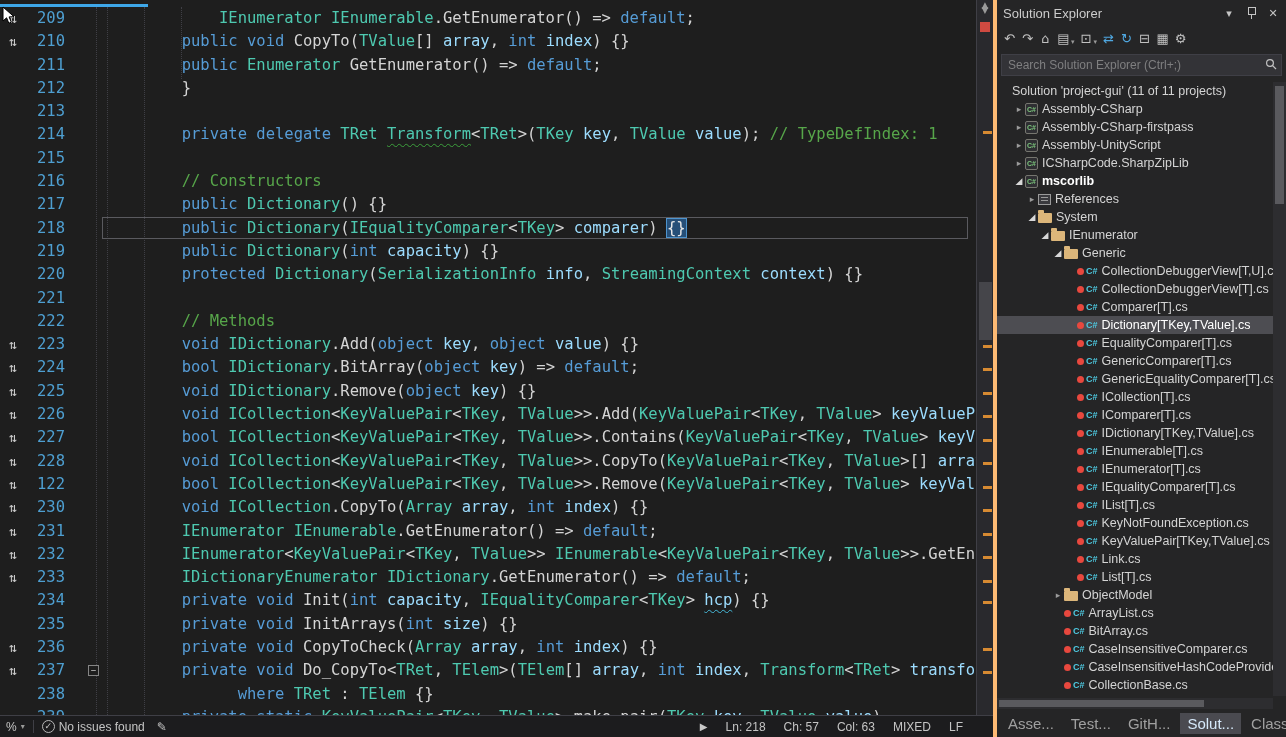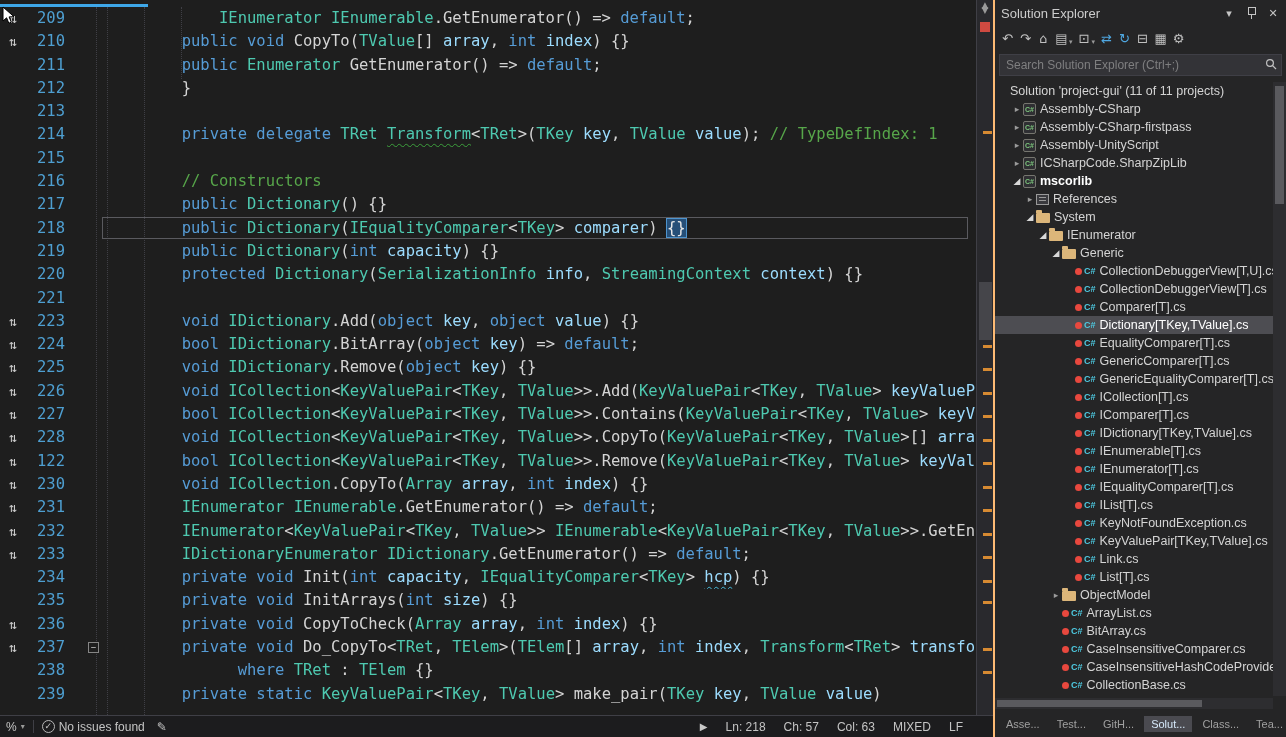--- a/index.html
+++ b/index.html
@@ -48,21 +48,21 @@
              border-top:1px solid #3F3F46;display:flex;align-items:center;color:#C5C5C5;font-size:12px}
   .st-item{display:flex;align-items:center;gap:4px;padding:0 6px;white-space:nowrap}
   .st-sep{width:1px;height:13px;background:#3F3F46;margin:0 2px}
   .st-caret{font-size:8px;color:#9A9A9A}
   .st-check{display:inline-block;width:13px;height:13px;border:1px solid #B8B8B8;border-radius:50%;
             font:9px/11px "DejaVu Sans",sans-serif;text-align:center;color:#C8C8C8}
   .st-right{margin-left:auto;display:flex;align-items:center;gap:18px;padding-right:30px}
   .st-play{font-size:10px;color:#C8C8C8}
 
   
-  #panel{position:absolute;left:993px;top:0;width:293px;height:737px;background:var(--panel-bg);border-left:2px solid #fdba74}
+  #panel{position:absolute;left:993px;top:0;width:293px;height:737px;background:var(--panel-bg);border-left:4px solid #fdba74}
   #panel-title{height:26px;display:flex;align-items:center;padding:0 6px;color:#CCCCCC;font-size:13px}
   .ttl-btn{margin-left:8px;color:#C5C5C5;font-size:11px;width:14px;text-align:center;cursor:default}
   .pin{display:inline-block;width:14px;height:13px;position:relative}
   .pin::before{content:"";position:absolute;left:4px;top:1px;width:6px;height:6px;border:1px solid #C5C5C5}
   .pin::after{content:"";position:absolute;left:7px;top:8px;width:1px;height:5px;background:#C5C5C5}
   #panel-toolbar{height:26px;display:flex;align-items:center;padding:0 4px;gap:1px}
   .tb-icon{min-width:17px;height:18px;text-align:center;color:#C1C1C1;font:13px/18px "DejaVu Sans",sans-serif}
   .tb-caret{font-size:7px;color:#9A9A9A;margin:6px 2px 0 -2px}
   #panel-search{margin:2px 4px;height:22px;background:#333337;border:1px solid #3F3F46;display:flex;align-items:center;padding:0 4px}
   #panel-search input{flex:1;background:transparent;border:none;outline:none;color:#7dd3fc;font:12px "Liberation Sans",sans-serif}
@@ -85,21 +85,21 @@
   .i-file{display:inline-flex;align-items:center;gap:2px}
   .i-file .dot{width:7px;height:7px;border-radius:50%;background:var(--file-dot)}
   .i-file .cs{color:var(--cs-glyph);font:bold 9px/13px "Liberation Sans",sans-serif}
 
   #tree-vscroll{position:absolute;right:0;top:82px;bottom:41px;width:13px;background:#2D2D30}
   #tree-vthumb{position:absolute;left:2px;top:4px;width:9px;height:118px;background:#5A5A5E}
   #tree-hscroll{position:absolute;left:0;right:13px;bottom:28px;height:11px;background:#2D2D30}
   #tree-hthumb{position:absolute;left:2px;top:2px;width:205px;height:7px;background:#5A5A5E}
 
   #panel-tabs{position:absolute;left:4px;right:2px;bottom:3px;height:21px;display:flex;gap:3px;align-items:center}
-  .ptab{padding:2px 7px;font-size:11px;color:#A0A0A0;white-space:nowrap}
+  .ptab{padding:2px 7px;font-size:15px;color:#A0A0A0;white-space:nowrap}
   .ptab.active{background:#4A4A50;color:#D6E9FA}
 </style>
 </head>
 <body>
 
 <div id="editor">
   <div id="tab-underline"></div>
   <div class="guide" style="left:96px"></div>
   <div class="guide" style="left:107px"></div>
   <div class="guide" style="left:144px"></div>
@@ -176,20 +176,26 @@
         <div class="g"></div>
         <div class="ln">220</div>
         <div class="fold"></div>
         <div class="code">        <span class="tk-k">protected</span><span class="tk-w"> </span><span class="tk-t">Dictionary</span><span class="tk-w">(</span><span class="tk-t">SerializationInfo</span><span class="tk-w"> </span><span class="tk-p">info</span><span class="tk-w">, </span><span class="tk-t">StreamingContext</span><span class="tk-w"> </span><span class="tk-p">context</span><span class="tk-w">) {}</span></div>
       </div>
       <div class="crow">
         <div class="g"></div>
         <div class="ln">221</div>
         <div class="fold"></div>
         <div class="code"></div>
+      </div>
+      <div class="crow">
+        <div class="g"></div>
+        <div class="ln">222</div>
+        <div class="fold"></div>
+        <div class="code">        <span class="tk-c">// Methods</span></div>
       </div>
       <div class="crow">
         <div class="g"><span>⇅</span></div>
         <div class="ln">223</div>
         <div class="fold"></div>
         <div class="code">        <span class="tk-k">void</span><span class="tk-w"> </span><span class="tk-t">IDictionary</span><span class="tk-w">.Add(</span><span class="tk-k">object</span><span class="tk-w"> </span><span class="tk-p">key</span><span class="tk-w">, </span><span class="tk-k">object</span><span class="tk-w"> </span><span class="tk-p">value</span><span class="tk-w">) {}</span></div>
       </div>
       <div class="crow">
         <div class="g"><span>⇅</span></div>
         <div class="ln">224</div>

